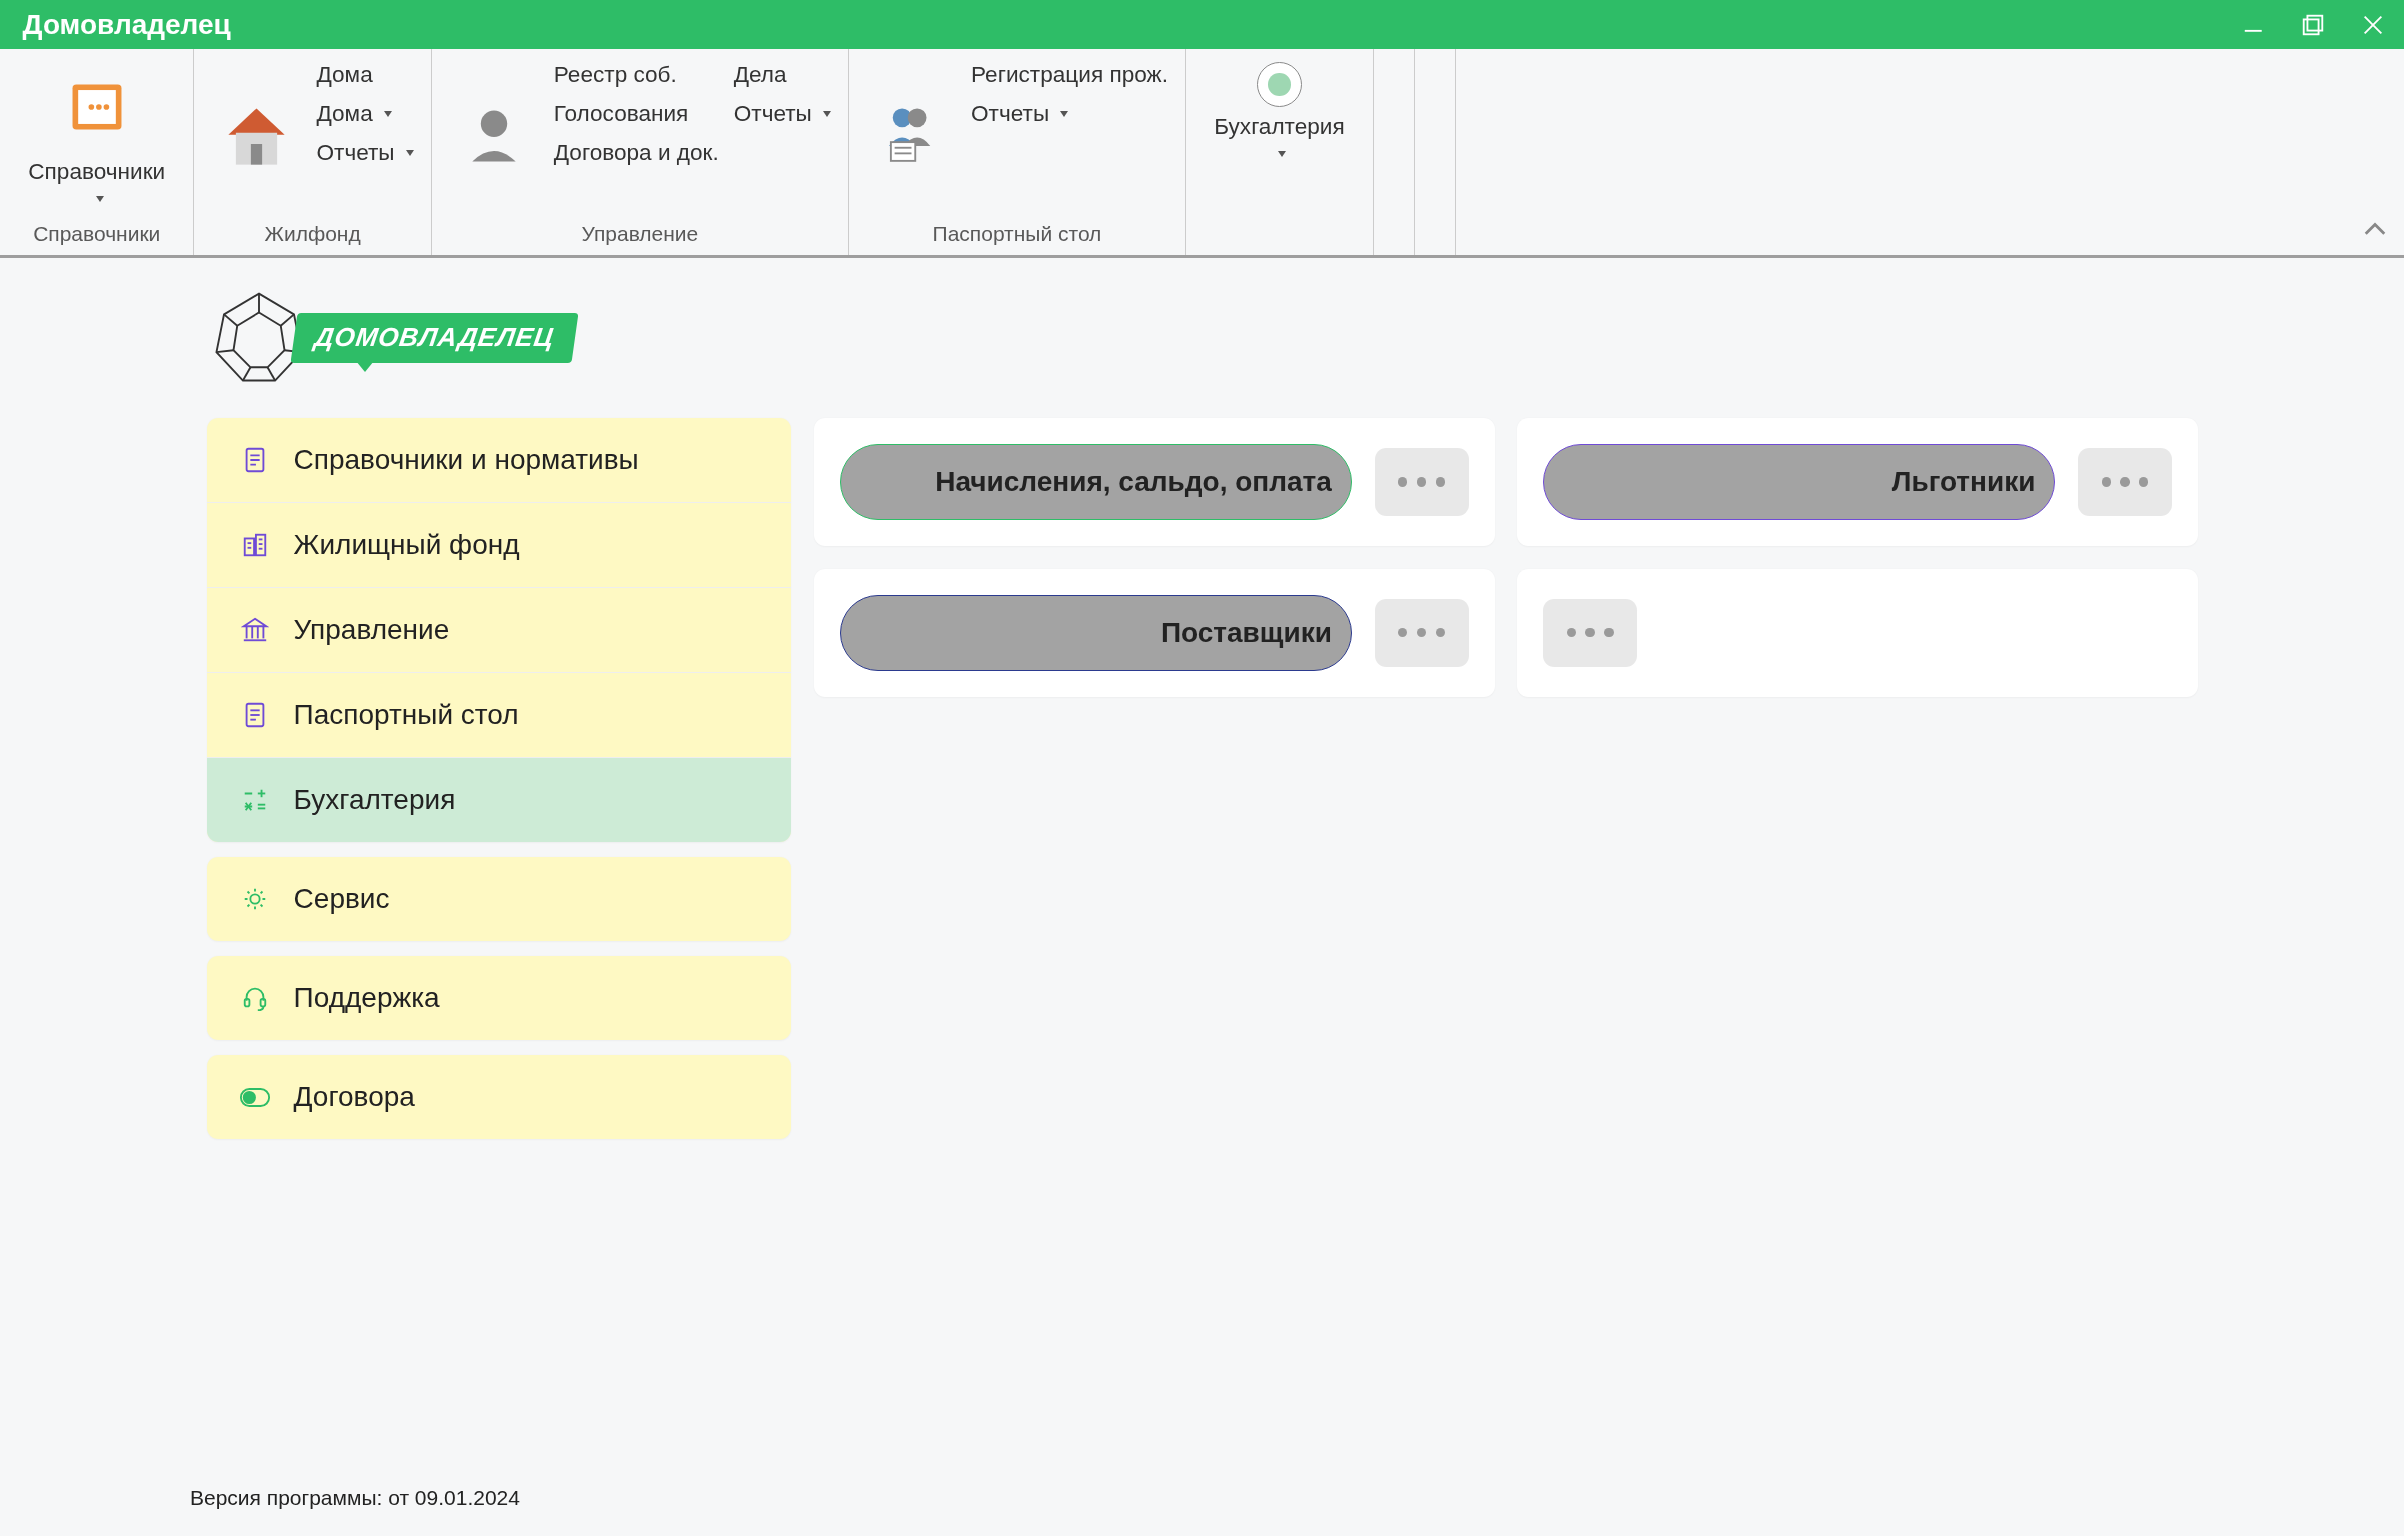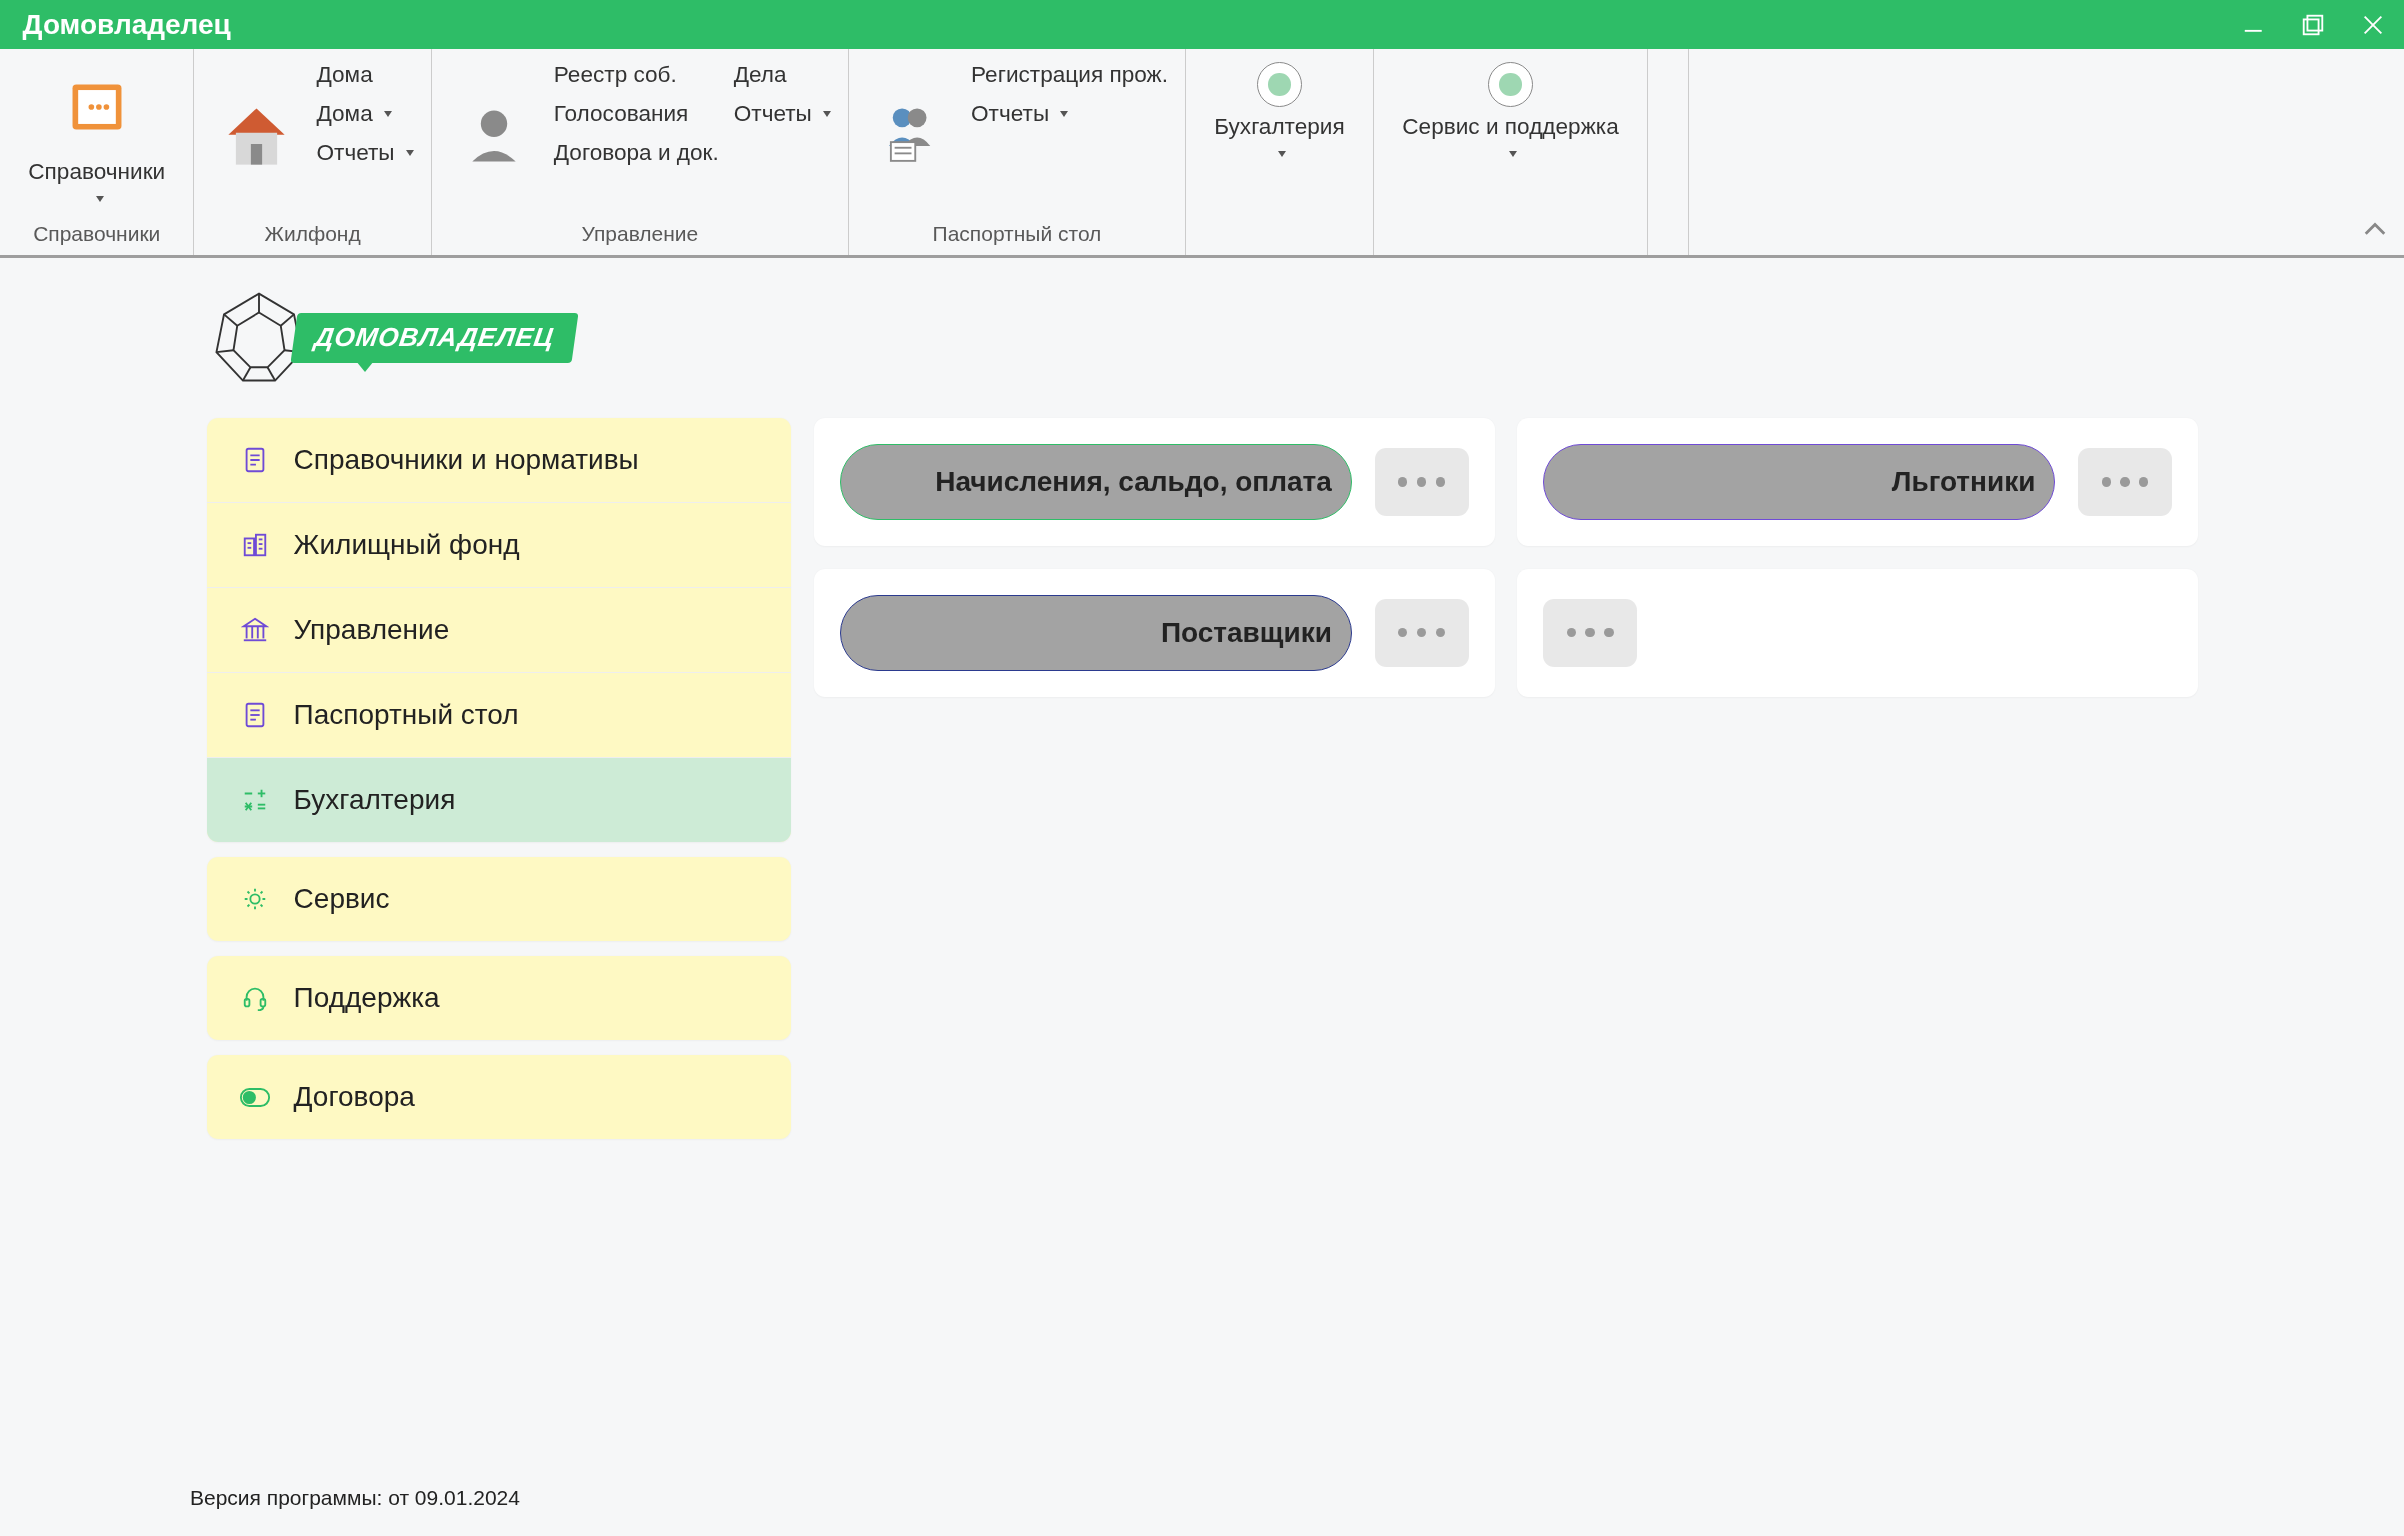--- a/index.html
+++ b/index.html
@@ -168,27 +168,20 @@
       <div class="ribbon-bigbtn">
         <div class="radio-icon"></div>
         <div class="ribbon-bigbtn-label">Бухгалтерия</div>
         <div class="caret caret-dn"></div>
       </div>
     </div>
     <div class="ribbon-group-label">&nbsp;</div>
   </div>
 
   <div class="ribbon-group">
-    <div class="ribbon-group-body">
-      <div class="ribbon-bigbtn">
-        <div class="radio-icon"></div>
-        <div class="ribbon-bigbtn-label"><span>Сервис и поддержка</span></div>
-        <div class="caret caret-dn"></div>
-      </div>
-    </div>
     <div class="ribbon-group-label">&nbsp;</div>
   </div>
 
   <div class="ribbon-group">
     <div class="ribbon-group-label">&nbsp;</div>
   </div>
 
   <div class="ribbon-collapse">
     <svg width="26" height="26" stroke="#888" stroke-width="3" fill="none" viewBox="0 0 28 28">
         <polyline points="4,18 14,8 24,18"></polyline>

